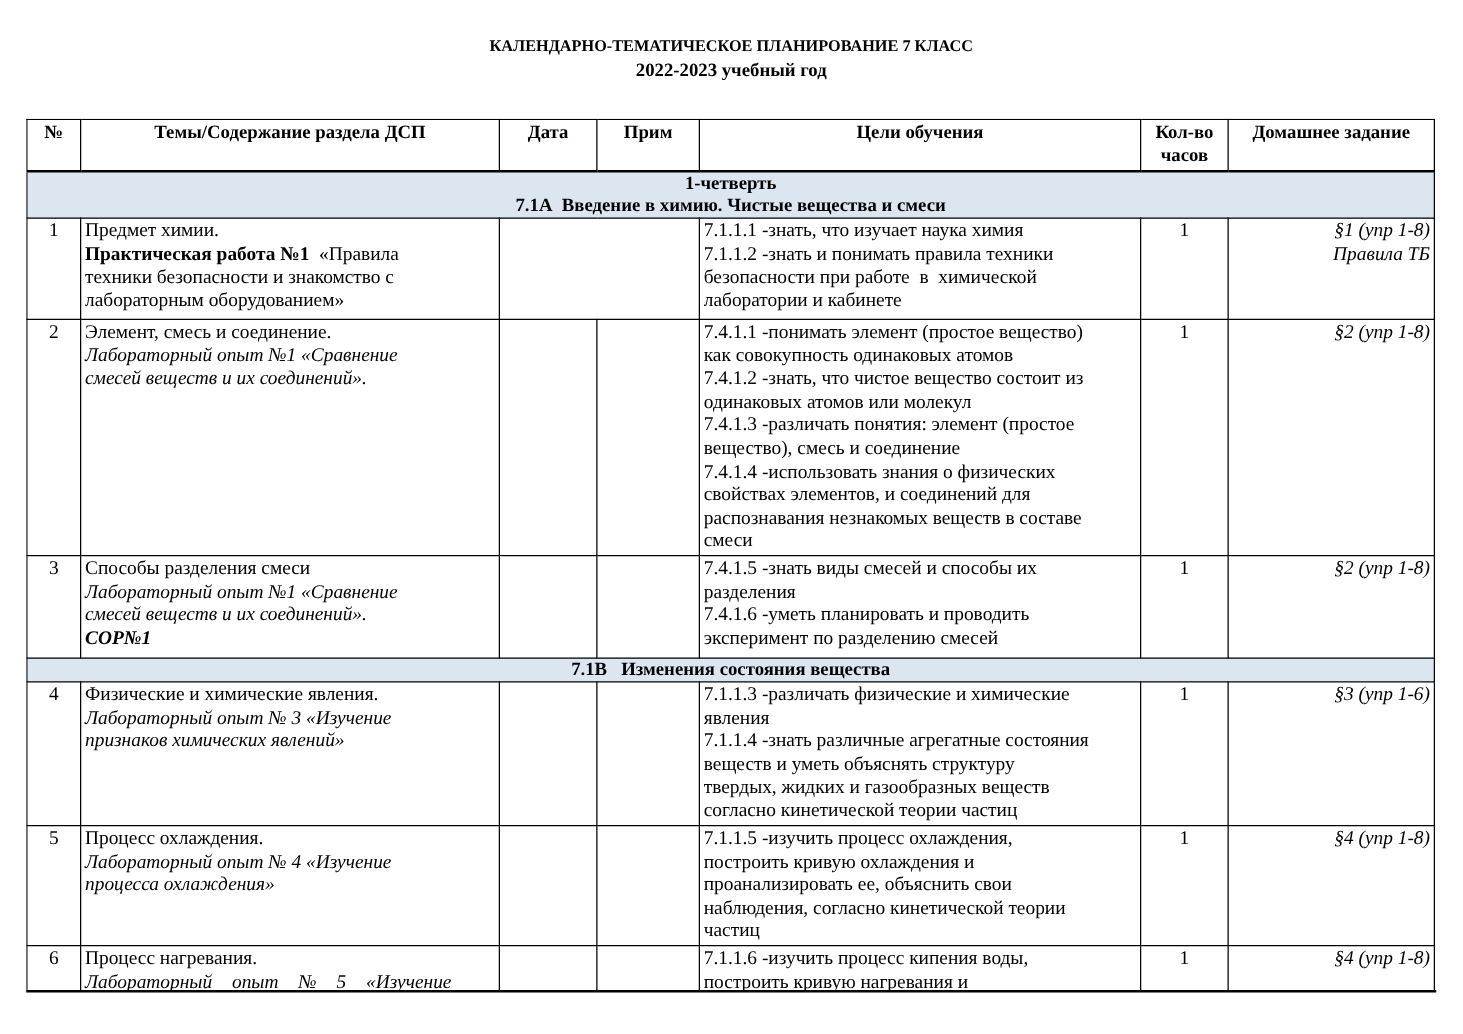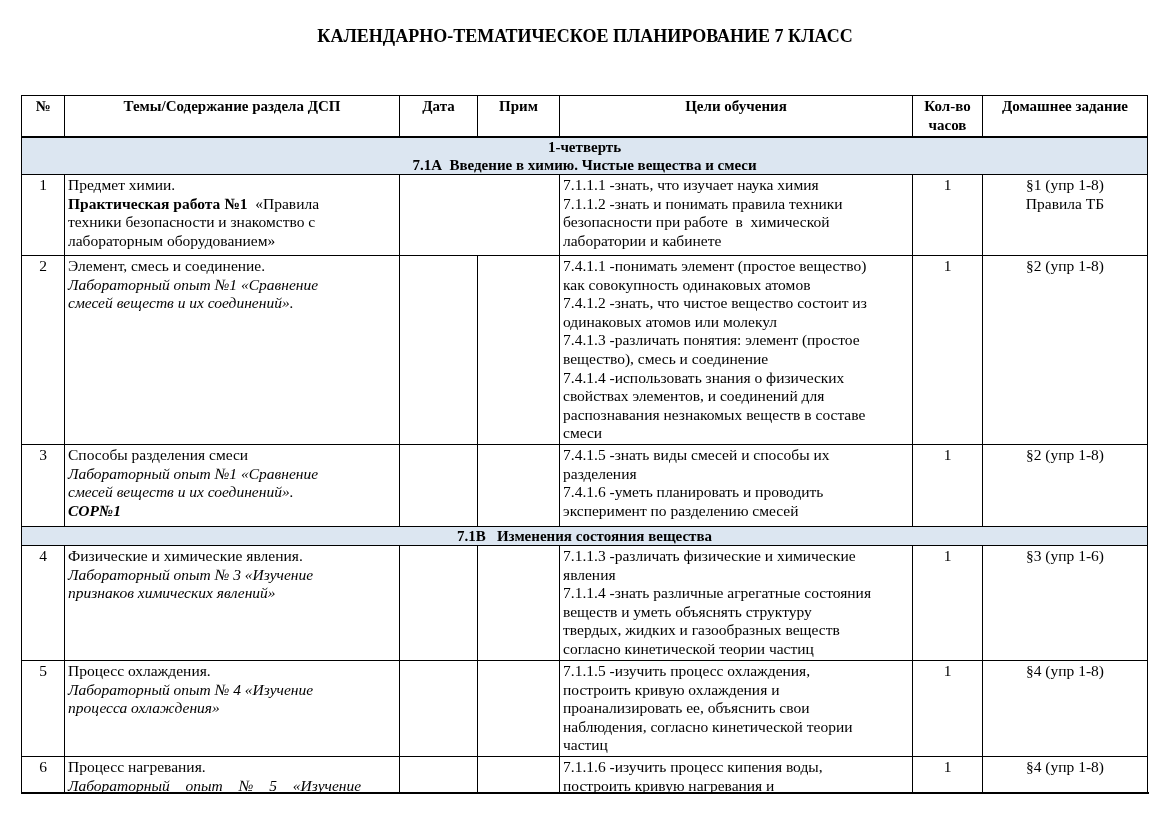--- a/index.html
+++ b/index.html
@@ -17,21 +17,21 @@
     overflow: hidden;
   }
   .titles {
     position: absolute;
     top: 26px;
     left: 0;
     width: 1170px;
     text-align: center;
   }
   .t-line { white-space: pre-wrap; font-weight: bold; }
-  .t1 { font-size: 18px; line-height: 21px; }
+  .t1 { font-size: 13px; line-height: 21px; }
   .t2 { font-size: 15px; line-height: 20px; }
 
   .table-wrap {
     position: absolute;
     left: 21px;
     top: 95px;
     width: 1128px;
     height: 697px;
     overflow: hidden;
     border-bottom: 2px solid #000;
@@ -62,33 +62,34 @@
     font-weight: bold;
     font-size: 15px;
     line-height: 18px;
     padding: 0 3px;
   }
   .p { white-space: pre-wrap; }
   .c-num   { text-align: center; }
   .c-theme { padding-left: 8px; padding-right: 10px; }
   .c-goals { padding-left: 6px; padding-right: 3px; margin-top: 17px; }
   .c-hours { text-align: center; }
-  .c-hw    { text-align: center; }
+  .c-hw    { text-align: right; font-style: italic; }
   .run-b  { font-weight: bold; text-align: center; }
   .run-i  { font-style: italic; }
   .run-bi { font-weight: bold; font-style: italic; }
   .spread { word-spacing: 12px; }
 </style>
 </head>
 <body>
 
 <div class="page">
 
   <div class="titles">
     <div class="t-line t1">КАЛЕНДАРНО-ТЕМАТИЧЕСКОЕ ПЛАНИРОВАНИЕ 7 КЛАСС</div>
+    <div class="t-line t2">2022-2023 учебный год</div>
   </div>
 
   <div class="table-wrap">
     <table class="plan">
       <colgroup>
         <col style="width:43px">
           <col style="width:335px">
           <col style="width:78px">
           <col style="width:82px">
         <col style="width:353px">

